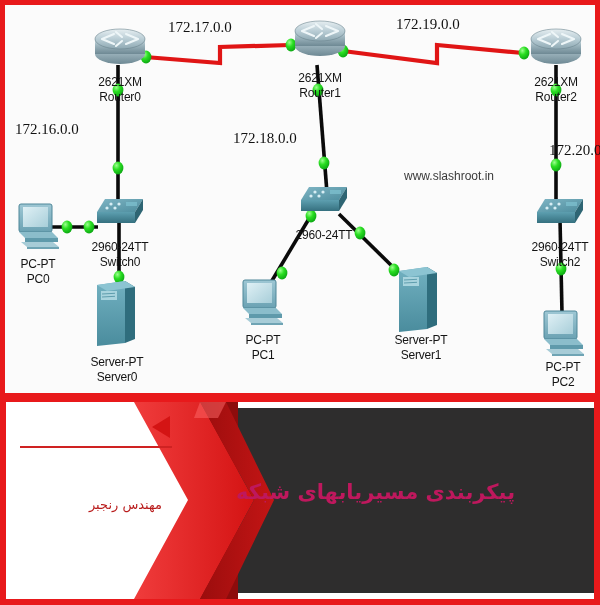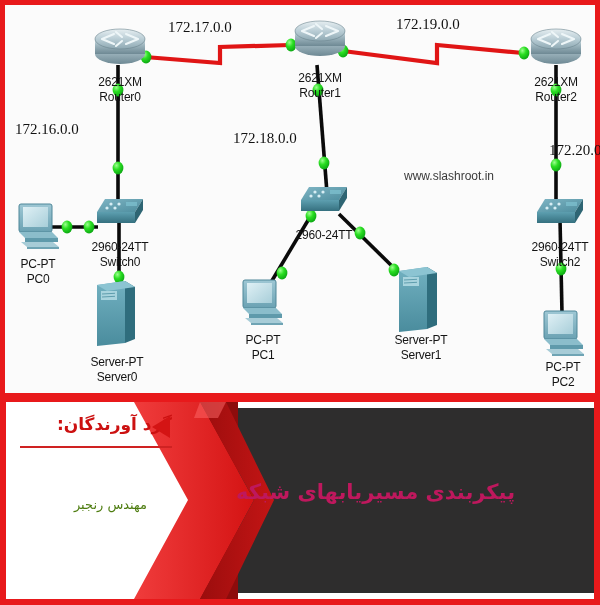--- a/index.html
+++ b/index.html
@@ -142,28 +142,28 @@
   #authors-rule {
     position: absolute;
     left: 14px;
     top: 44px;
     width: 152px;
     height: 2px;
     background: #cf2222;
   }
   #author-name {
     position: absolute;
-    left: 1px;
+    left: 16px;
     top: 95px;
     width: 140px;
     text-align: right;
     direction: rtl;
     font-family: "DejaVu Sans", sans-serif;
     font-size: 13px;
-    color: #4d7c0f;
+    color: #b91c1c;
     white-space: nowrap;
   }
   .tri-marker {
     position: absolute;
     left: 146px;
     top: 14px;
     width: 0; height: 0;
     border-top: 11px solid transparent;
     border-bottom: 11px solid transparent;
     border-right: 18px solid #d41414;
@@ -465,19 +465,18 @@
 
       <polygon points="0,0 66,0 120,98 66,197 0,197 54,98" fill="url(#chevLight)"></polygon>
 
       <polygon points="66,0 92,0 140,98 92,197 66,197 120,98" fill="url(#chevDark)"></polygon>
 
       <polygon points="66,0 92,0 84,16 60,16" fill="#ff6a6a" opacity="0.5"></polygon>
     </svg>
 
     <div class="tri-marker"></div>
 
-    <div id="authors-label">گرد آورندگان:</div>
     <div id="authors-rule"></div>
     <div id="author-name">مهندس رنجبر</div>
 
     <div id="banner-title">پیکربندی مسیریابهای شبکه</div>
   </div>
 </div>
 
 </body></html>

